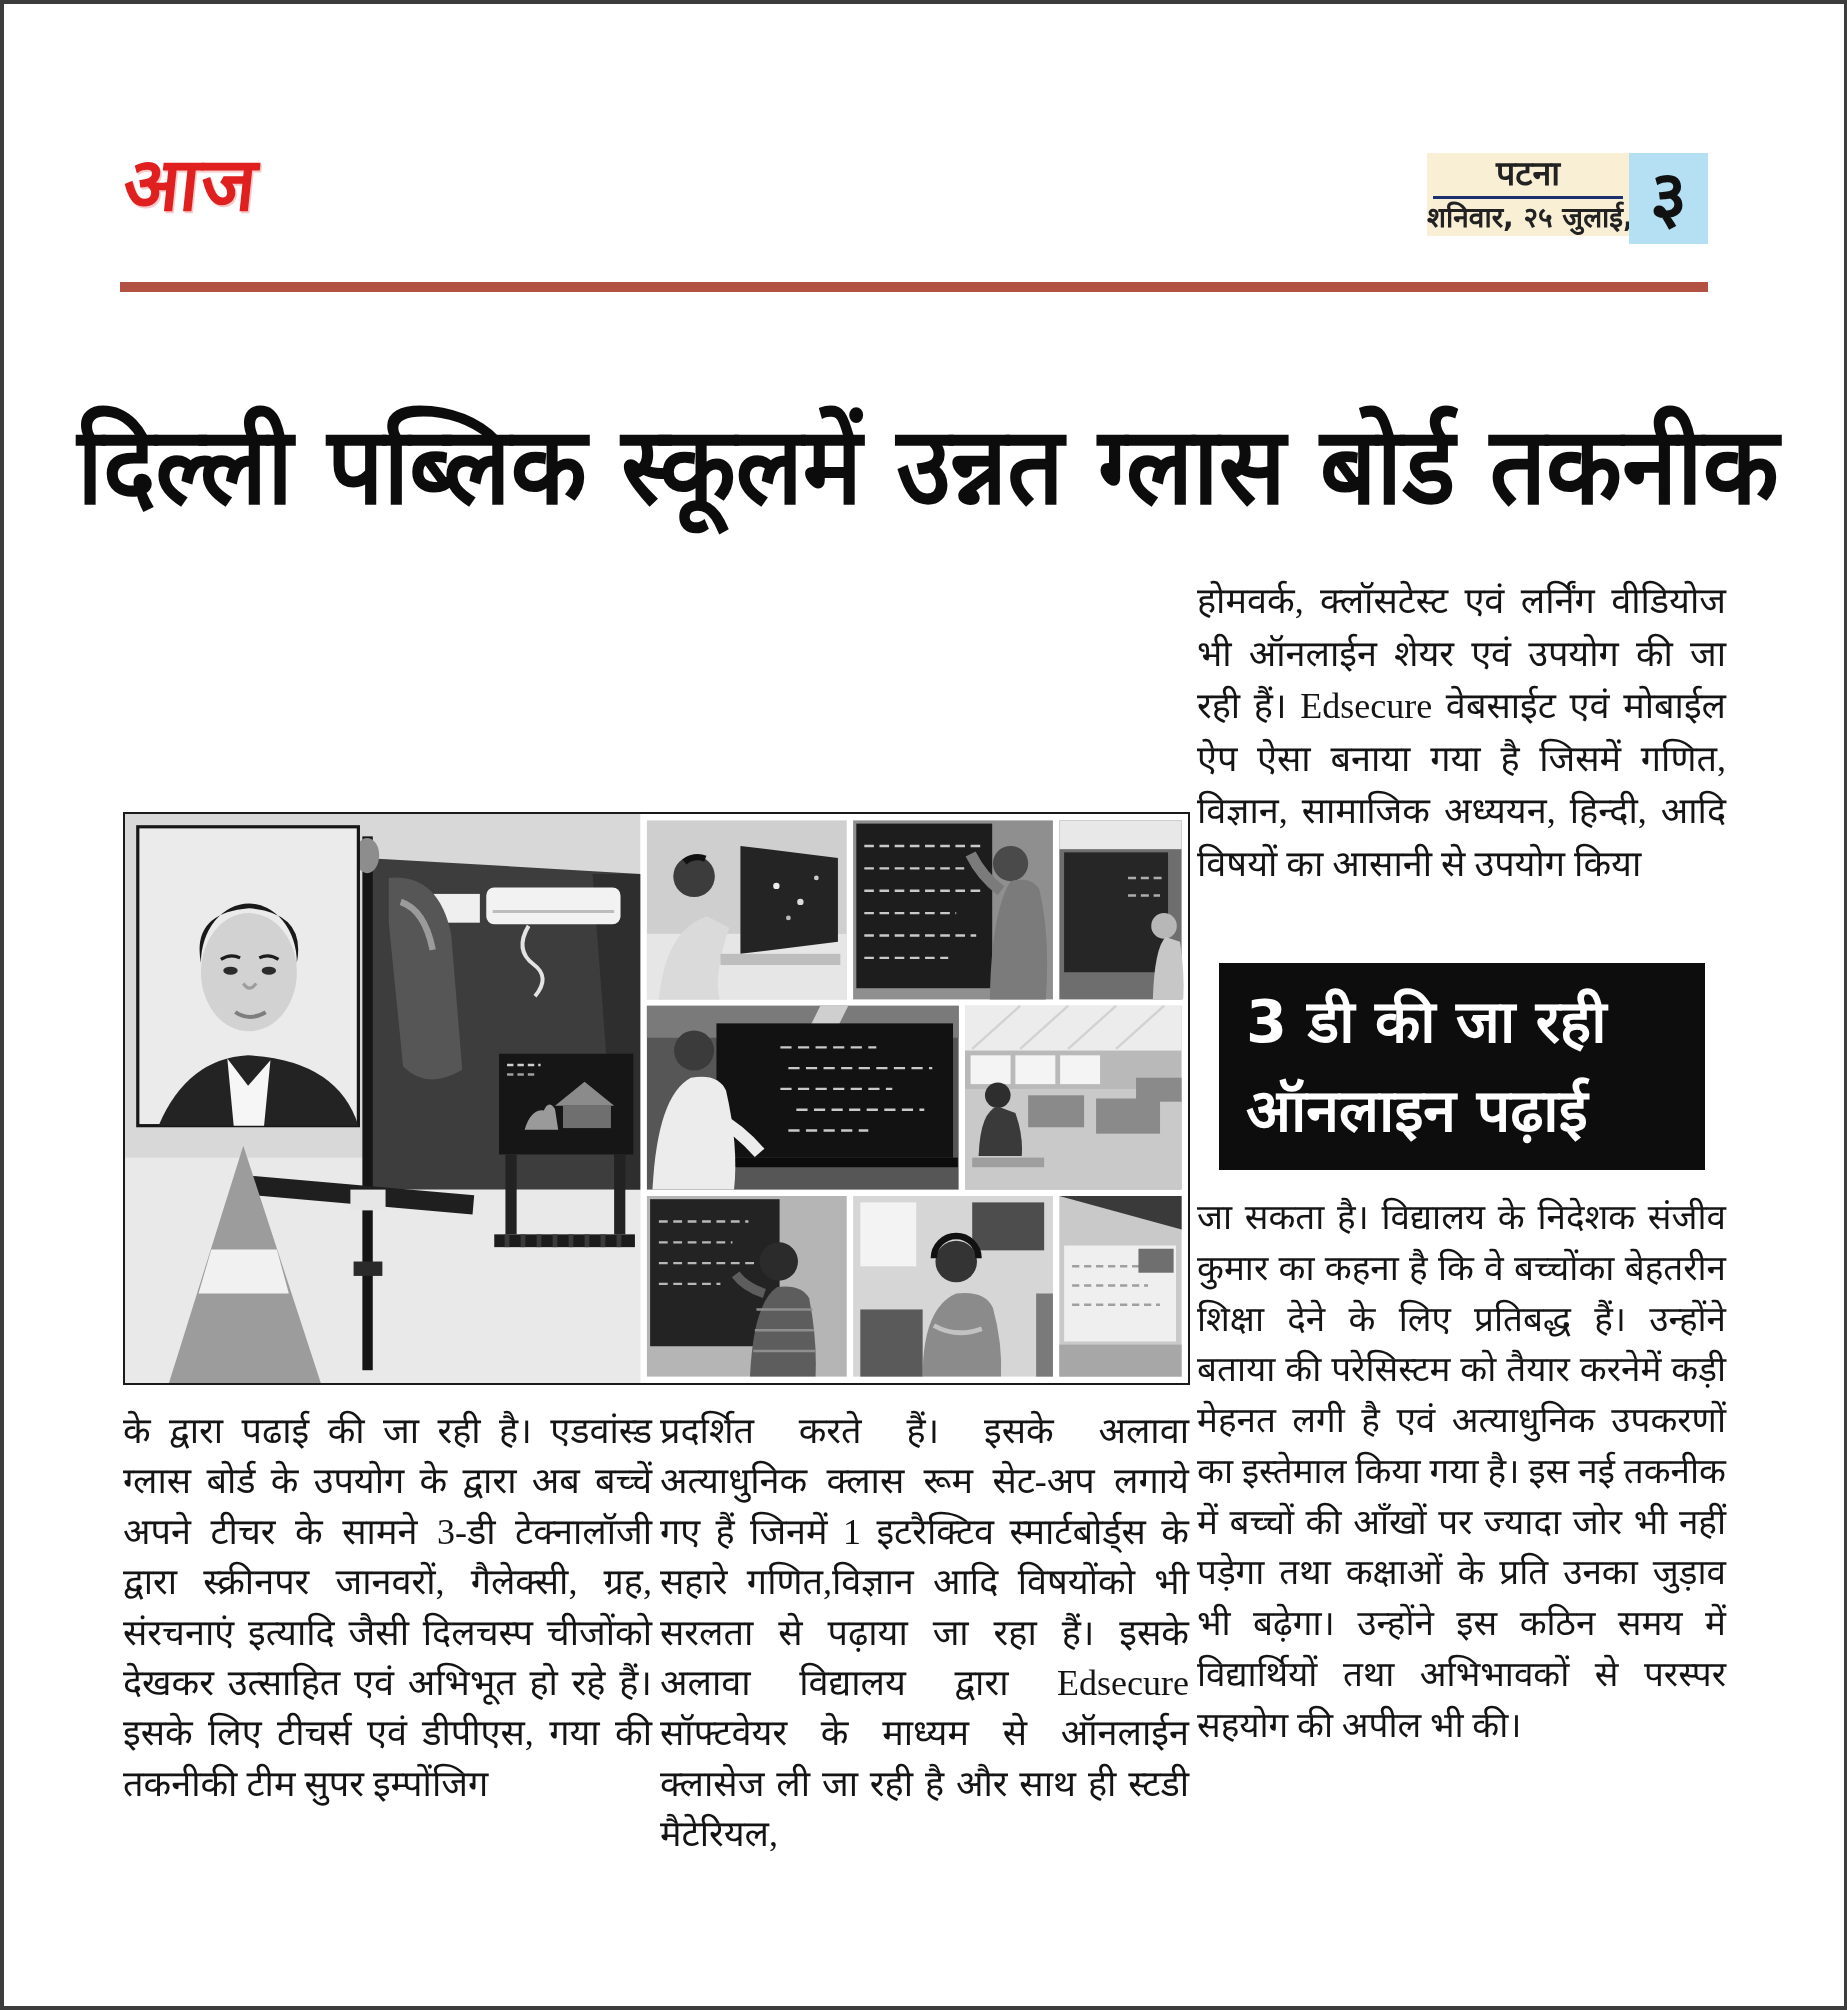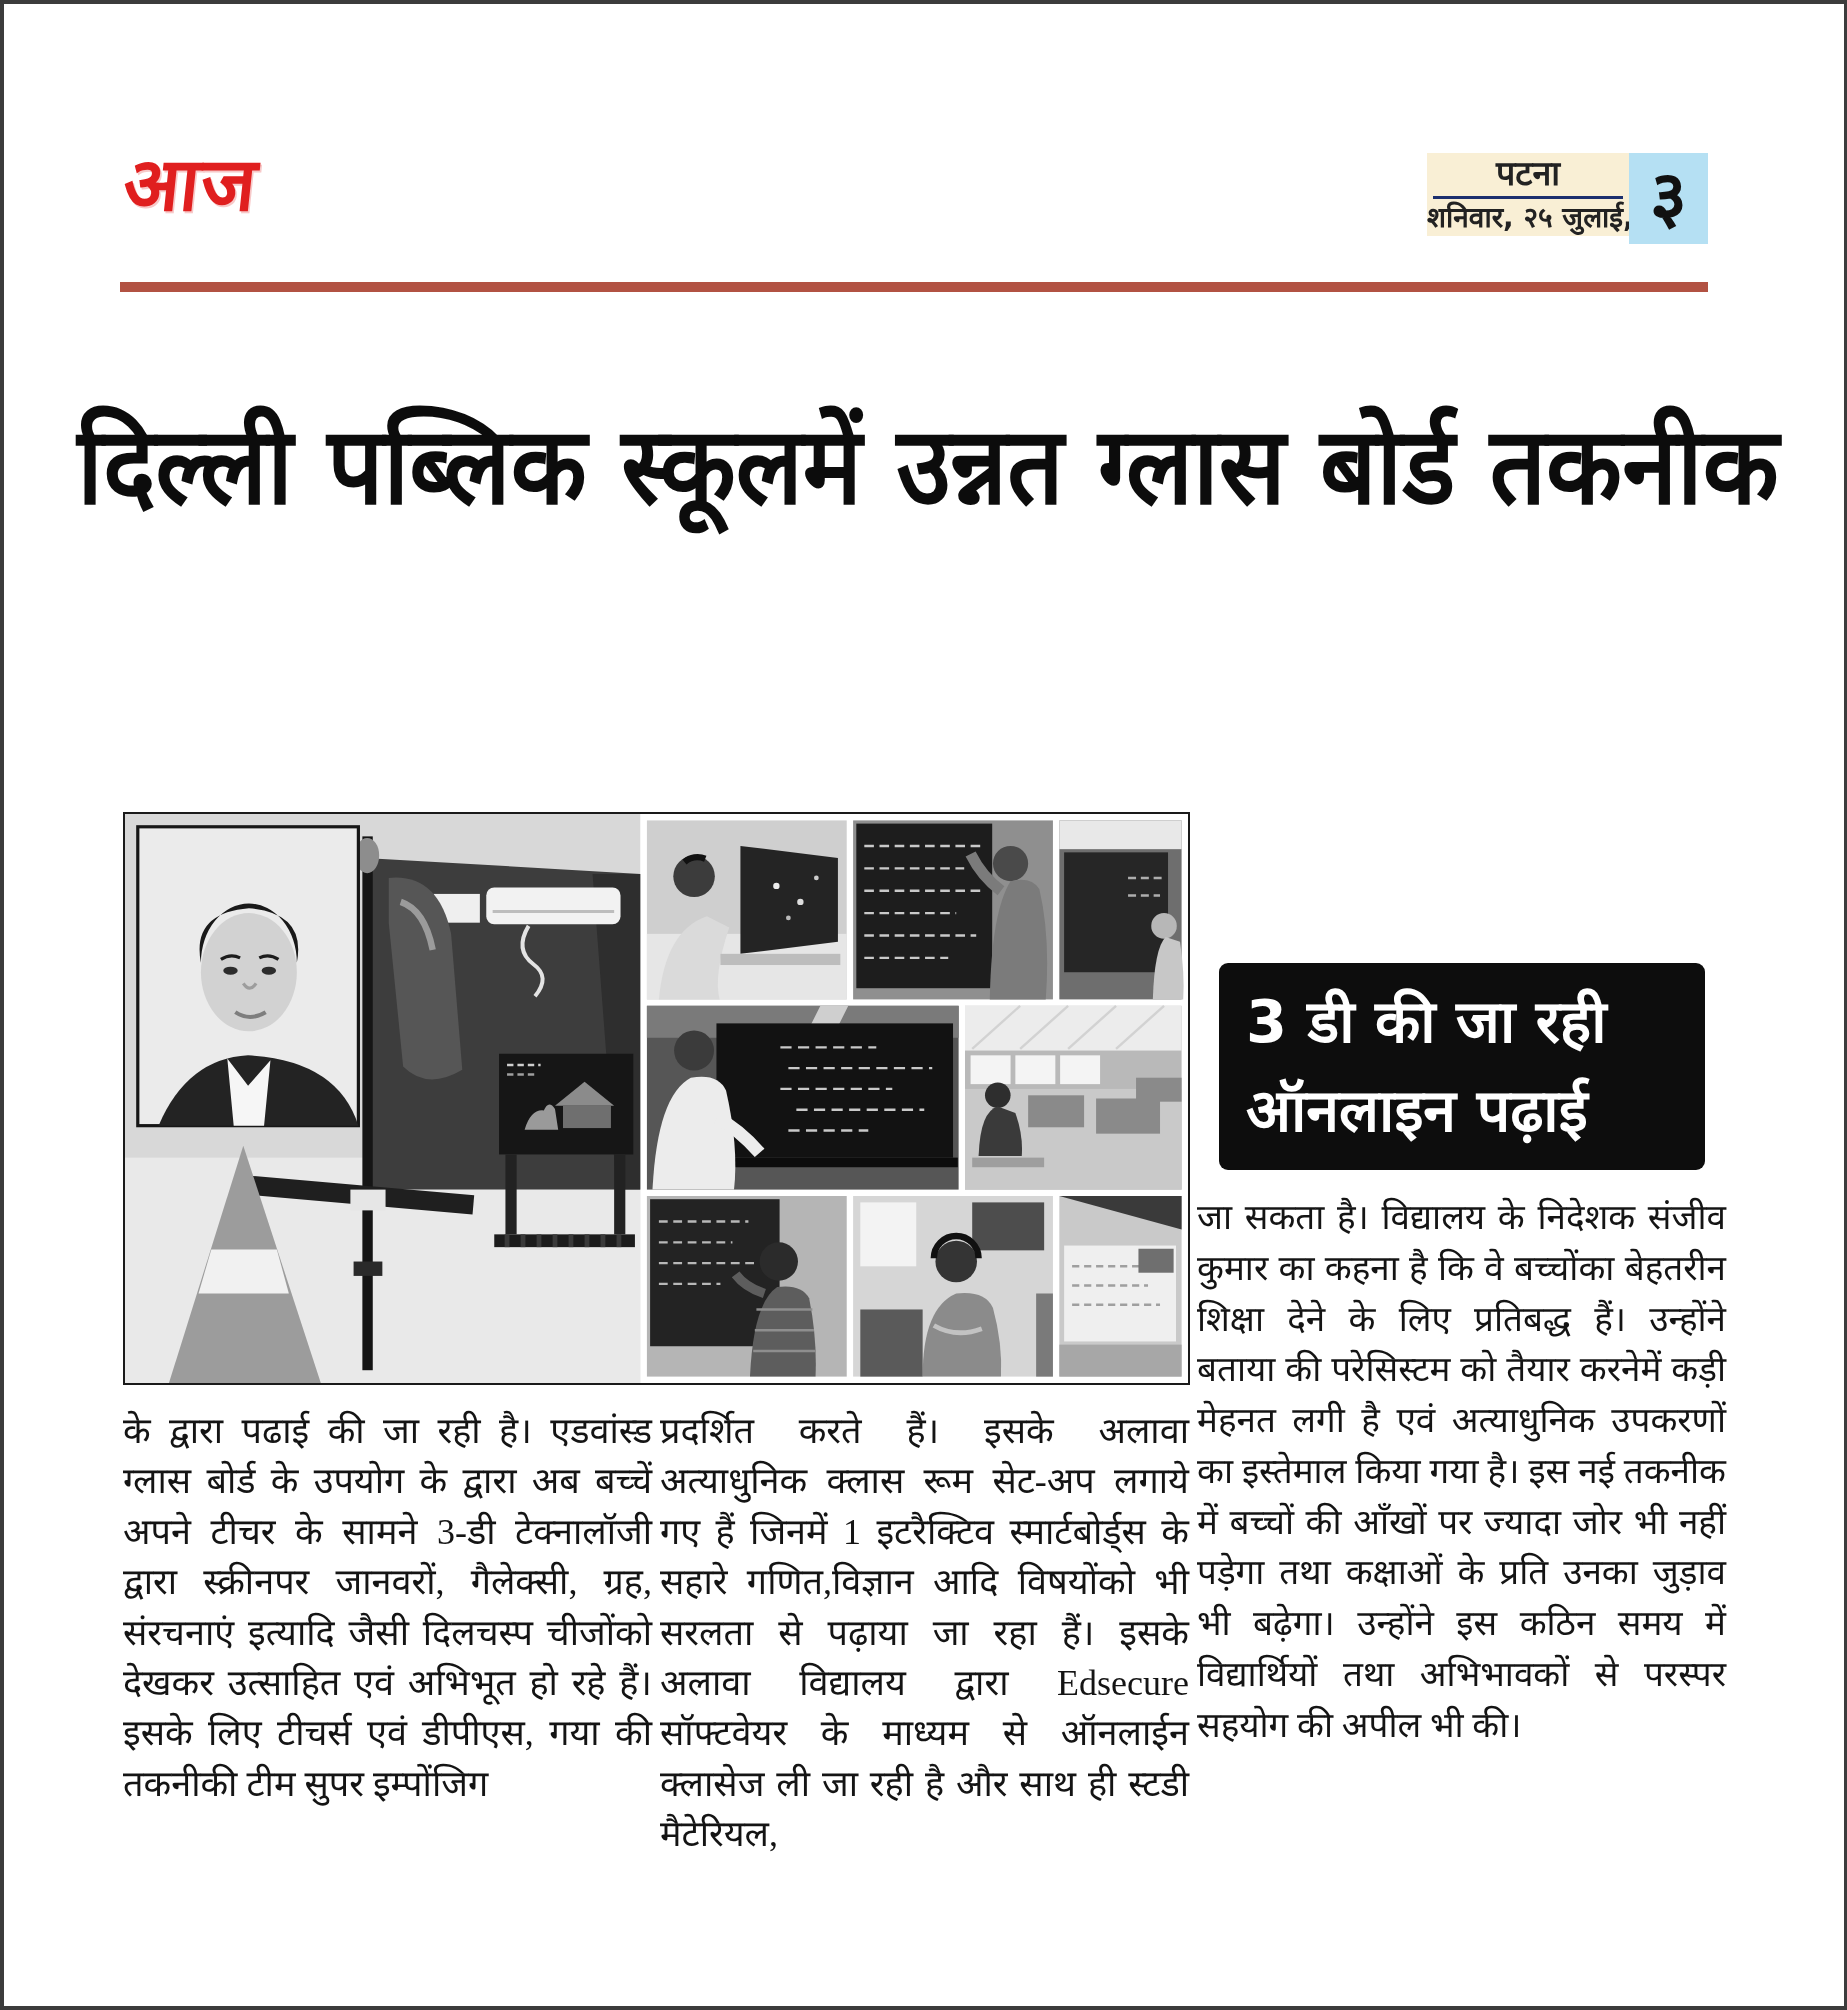--- a/index.html
+++ b/index.html
@@ -77,21 +77,21 @@
   .col3-top{left:1193px;top:571px;height:385px;}
   .col3-bottom{left:1193px;top:1189px;font-size:35px;line-height:1.45;}
   .col1-bottom{left:119px;top:1402px;font-size:36px;line-height:1.40;}
   .col2-bottom{left:656px;top:1402px;font-size:36px;line-height:1.40;}
   
   .pull-quote{
     position:absolute;left:1215px;top:959px;width:486px;height:207px;
     background:var(--pullquote_bg);color:#ffffff;box-sizing:border-box;
     display:flex;align-items:center;padding:8px 27px;
     font-family:"DejaVu Sans","Liberation Sans",sans-serif;
-    font-size:59px;font-weight:800;line-height:1.5;border-radius:9px;
+    font-size:59px;font-weight:800;line-height:1.5;
   }
   
   .photo-block{
     position:absolute;left:119px;top:808px;width:1067px;height:573px;
     border:2.4px solid #1a1a1a;box-sizing:border-box;background:#fff;
   }
   .photo-block svg{display:block;width:100%;height:100%;}
 </style>
 </head>
 <body>
@@ -108,20 +108,23 @@
   <div class="page-number-box">
     <div class="page-number">३</div>
   </div>
 
   <div class="masthead-rule"></div>
 
   <div class="headline">दिल्ली पब्लिक स्कूलमें उन्नत ग्लास बोर्ड तकनीक</div>
 
 
 
+  <div class="bodytext col3-top">
+    <p>होमवर्क, क्लॉसटेस्ट एवं लर्निंग वीडियोज भी ऑनलाईन शेयर एवं उपयोग की जा रही हैं। Edsecure वेबसाईट एवं मोबाईल ऐप ऐसा बनाया गया है जिसमें गणित, विज्ञान, सामाजिक अध्ययन, हिन्दी, आदि विषयों का आसानी से उपयोग किया</p>
+  </div>
 
   <div class="pull-quote">
     <span>3 डी की जा रही ऑनलाइन पढ़ाई</span>
   </div>
 
   <div class="bodytext col3-bottom">
     <p>जा सकता है। विद्यालय के निदेशक संजीव कुमार का कहना है कि वे बच्चोंका बेहतरीन शिक्षा देने के लिए प्रतिबद्ध हैं। उन्होंने बताया की परेसिस्टम को तैयार करनेमें कड़ी मेहनत लगी है एवं अत्याधुनिक उपकरणों का इस्तेमाल किया गया है। इस नई तकनीक में बच्चों की आँखों पर ज्यादा जोर भी नहीं पड़ेगा तथा कक्षाओं के प्रति उनका जुड़ाव भी बढ़ेगा। उन्होंने इस कठिन समय में विद्यार्थियों तथा अभिभावकों से परस्पर सहयोग की अपील भी की।</p>
   </div>
 
   <div class="photo-block">

